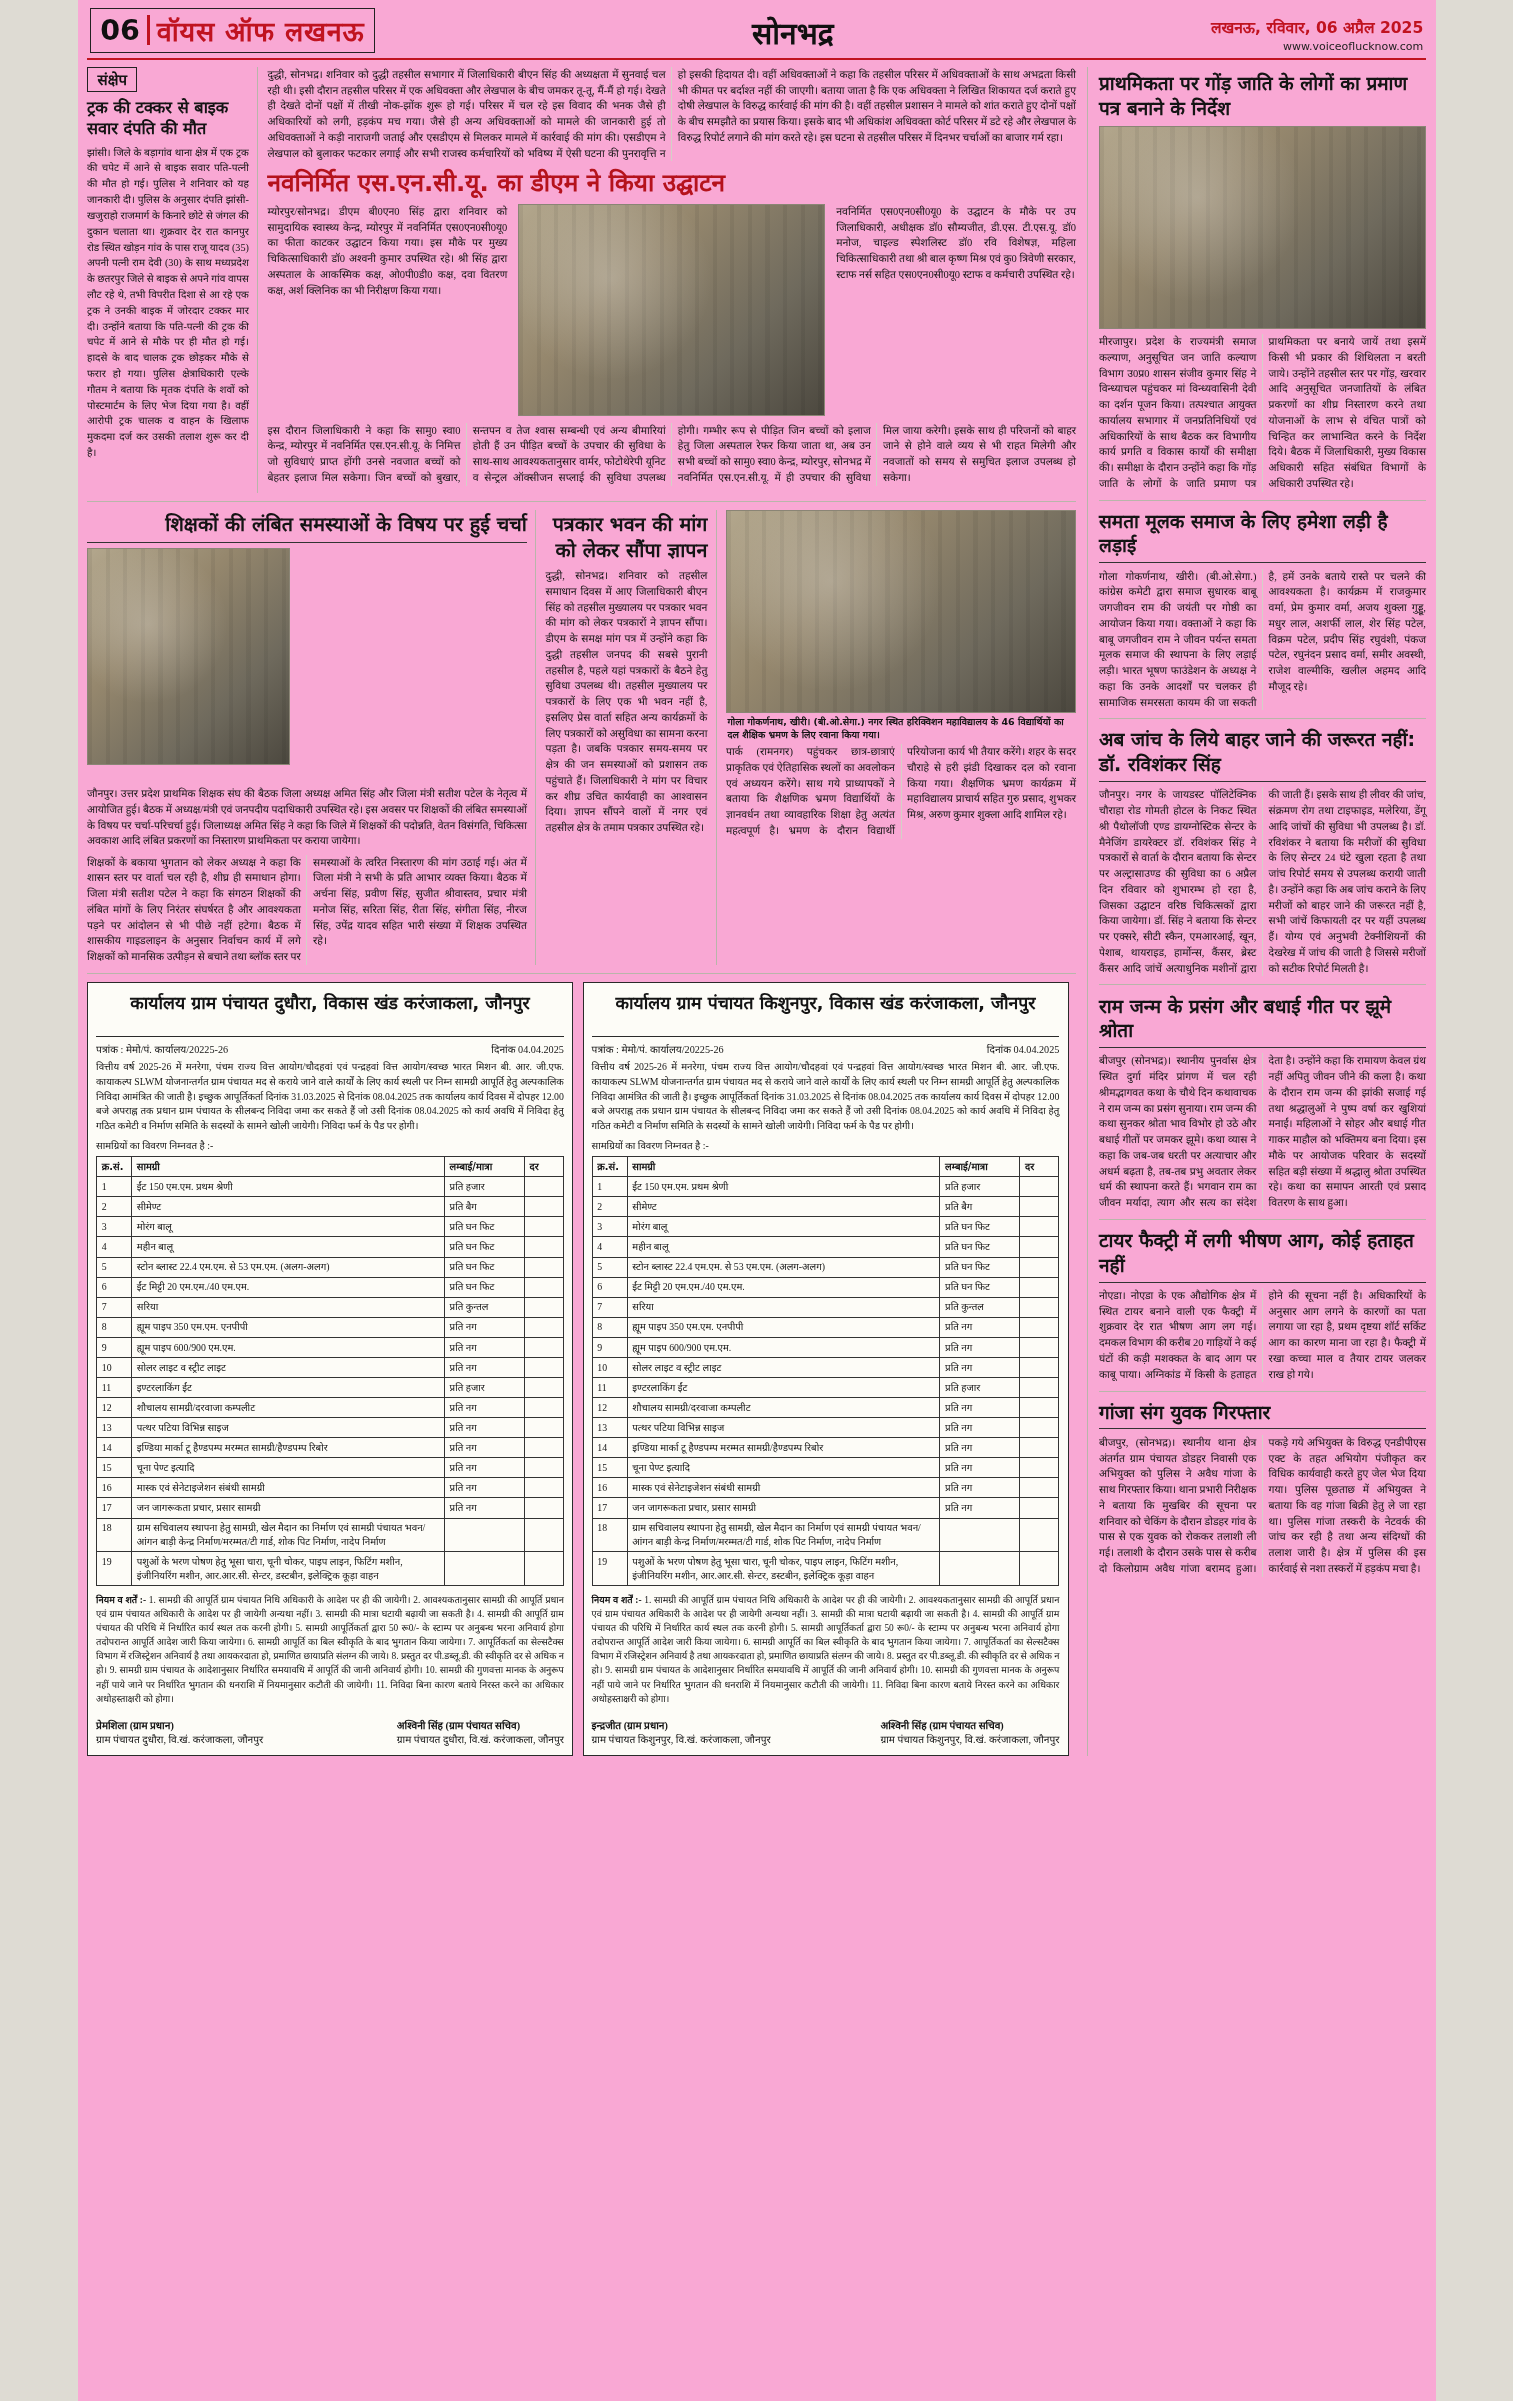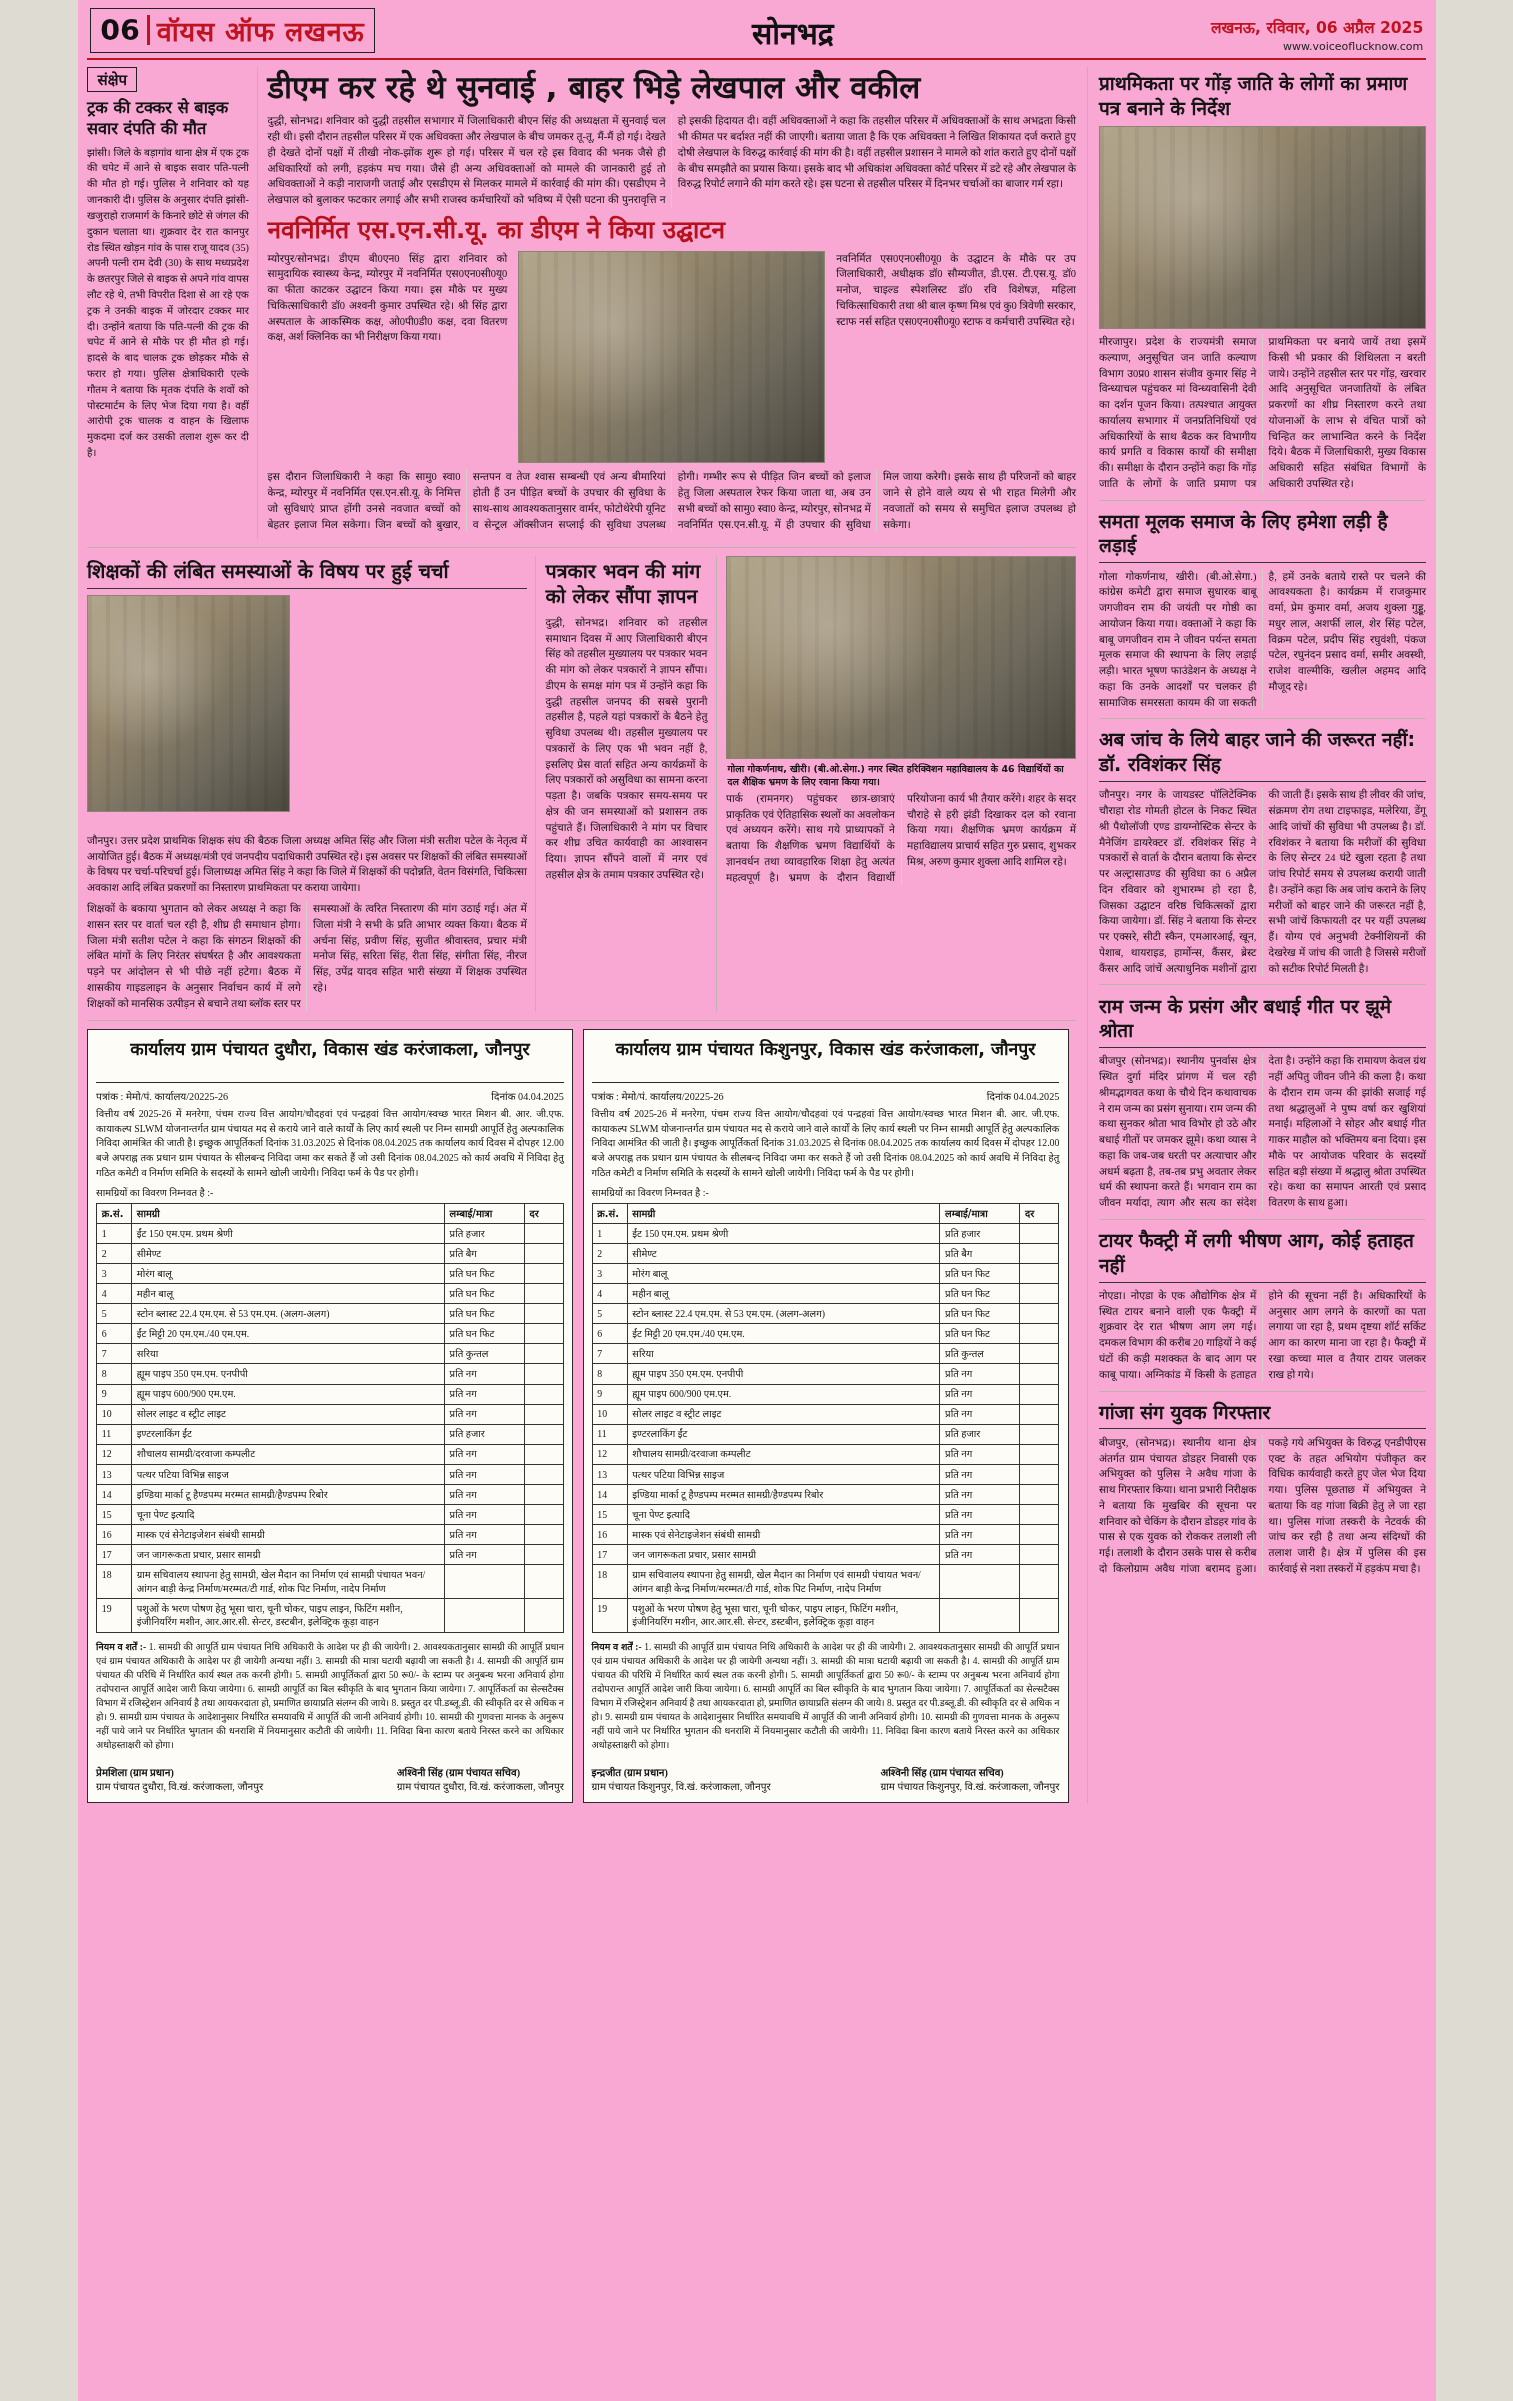--- a/index.html
+++ b/index.html
@@ -27,21 +27,21 @@
   .brief-col { width:171px; border-right:0.7px solid #b9b5aa; padding-right:8.1px; }
   .center-col { flex:1; }
   .band-mid { display:flex; gap:9.5px; padding:8.1px 0; border-bottom:0.7px solid #b9b5aa; }
   .band-notices { display:flex; gap:9.5px; padding-top:8.1px; }
   
   .body-text { font-size:10.5px; line-height:1.5; text-align:justify; }
   .cols-2 { column-count:2; column-gap:12.2px; column-rule:0.7px solid #d4d0c6; }
   .cols-4 { column-count:4; column-gap:12.2px; column-rule:0.7px solid #d4d0c6; }
   .h-xl { font:bold 31px "DejaVu Sans", sans-serif; line-height:1.2; margin:2.7px 0 6.8px; }
   .h-lg { font:bold 24.4px "DejaVu Sans", sans-serif; line-height:1.25; margin:5.4px 0; text-align:left; }
-  .h-md { font:bold 19.7px "DejaVu Sans", sans-serif; line-height:1.28; margin:2.7px 0 5.4px; }
+  .h-md { font:bold 19.7px "DejaVu Sans", sans-serif; line-height:1.28; margin:2.7px 0 5.4px;text-align:right; }
   .h-rail { font:bold 19px "DejaVu Sans", sans-serif; line-height:1.3; margin:4.1px 0 5.4px; }
   .red { color:#b5121c; }
   .rule-u { border-bottom:1.4px solid #333; padding-bottom:4.1px; }
   
   .brief-label { display:inline-block; border:1.4px solid #222; font:bold 15px "DejaVu Sans", sans-serif; padding:1.4px 9.5px; margin-bottom:5.4px; }
   .brief-title { font:bold 16.3px "DejaVu Sans", sans-serif; line-height:1.3; margin-bottom:5.4px; }
   .brief-body { font-size:10.2px; line-height:1.55; text-align:justify; }
   
   figure { margin:0; }
   .photo { width:100%; border:0.7px solid #8a8575;
@@ -111,21 +111,20 @@
 
         <aside class="brief-col">
           <div class="brief-label">संक्षेप</div>
           <h3 class="brief-title">ट्रक की टक्कर से बाइक सवार दंपति की मौत</h3>
           <p class="brief-body">झांसी। जिले के बड़ागांव थाना क्षेत्र में एक ट्रक की चपेट में आने से बाइक सवार पति-पत्नी की मौत हो गई। पुलिस ने शनिवार को यह जानकारी दी। पुलिस के अनुसार दंपति झांसी-खजुराहो राजमार्ग के किनारे छोटे से जंगल की दुकान चलाता था। शुक्रवार देर रात कानपुर रोड स्थित खोड़न गांव के पास राजू यादव (35) अपनी पत्नी राम देवी (30) के साथ मध्यप्रदेश के छतरपुर जिले से बाइक से अपने गांव वापस लौट रहे थे, तभी विपरीत दिशा से आ रहे एक ट्रक ने उनकी बाइक में जोरदार टक्कर मार दी। उन्होंने बताया कि पति-पत्नी की ट्रक की चपेट में आने से मौके पर ही मौत हो गई। हादसे के बाद चालक ट्रक छोड़कर मौके से फरार हो गया। पुलिस क्षेत्राधिकारी एल्के गौतम ने बताया कि मृतक दंपति के शवों को पोस्टमार्टम के लिए भेज दिया गया है। वहीं आरोपी ट्रक चालक व वाहन के खिलाफ मुकदमा दर्ज कर उसकी तलाश शुरू कर दी है।</p>
         </aside>
 
         <section class="center-col">
 
           <article class="article">
-            <h1 class="h-xl">डीएम कर रहे थे सुनवाई , बाहर भिड़े लेखपाल और वकील</h1>
             <div class="lead-flex">
               <div class="lead-body body-text cols-2">दुद्धी, सोनभद्र। शनिवार को दुद्धी तहसील सभागार में जिलाधिकारी बीएन सिंह की अध्यक्षता में सुनवाई चल रही थी। इसी दौरान तहसील परिसर में एक अधिवक्ता और लेखपाल के बीच जमकर तू-तू, मैं-मैं हो गई। देखते ही देखते दोनों पक्षों में तीखी नोक-झोंक शुरू हो गई। परिसर में चल रहे इस विवाद की भनक जैसे ही अधिकारियों को लगी, हड़कंप मच गया। जैसे ही अन्य अधिवक्ताओं को मामले की जानकारी हुई तो अधिवक्ताओं ने कड़ी नाराजगी जताई और एसडीएम से मिलकर मामले में कार्रवाई की मांग की। एसडीएम ने लेखपाल को बुलाकर फटकार लगाई और सभी राजस्व कर्मचारियों को भविष्य में ऐसी घटना की पुनरावृत्ति न हो इसकी हिदायत दी। वहीं अधिवक्ताओं ने कहा कि तहसील परिसर में अधिवक्ताओं के साथ अभद्रता किसी भी कीमत पर बर्दाश्त नहीं की जाएगी। बताया जाता है कि एक अधिवक्ता ने लिखित शिकायत दर्ज कराते हुए दोषी लेखपाल के विरुद्ध कार्रवाई की मांग की है। वहीं तहसील प्रशासन ने मामले को शांत कराते हुए दोनों पक्षों के बीच समझौते का प्रयास किया। इसके बाद भी अधिकांश अधिवक्ता कोर्ट परिसर में डटे रहे और लेखपाल के विरुद्ध रिपोर्ट लगाने की मांग करते रहे। इस घटना से तहसील परिसर में दिनभर चर्चाओं का बाजार गर्म रहा।</div>
             </div>
           </article>
 
           <article class="article">
             <h2 class="h-lg red">नवनिर्मित एस.एन.सी.यू. का डीएम ने किया उद्घाटन</h2>
             <div class="sncu-flex">
               <div class="sncu-side body-text">म्योरपुर/सोनभद्र। डीएम बी0एन0 सिंह द्वारा शनिवार को सामुदायिक स्वास्थ्य केन्द्र, म्योरपुर में नवनिर्मित एस0एन0सी0यू0 का फीता काटकर उद्घाटन किया गया। इस मौके पर मुख्य चिकित्साधिकारी डॉ0 अश्वनी कुमार उपस्थित रहे। श्री सिंह द्वारा अस्पताल के आकस्मिक कक्ष, ओ0पी0डी0 कक्ष, दवा वितरण कक्ष, अर्श क्लिनिक का भी निरीक्षण किया गया।</div>
               <figure class="sncu-fig">

